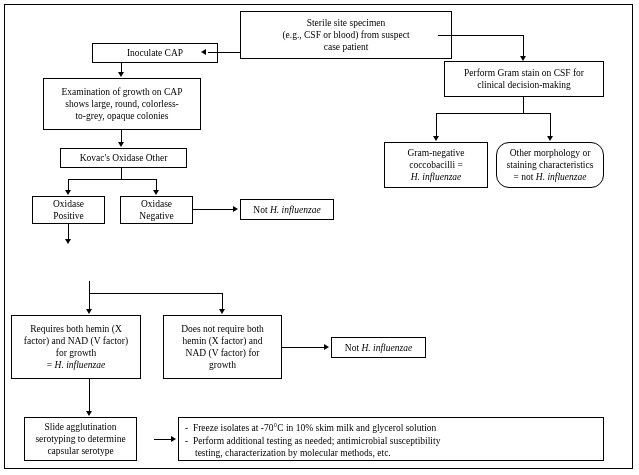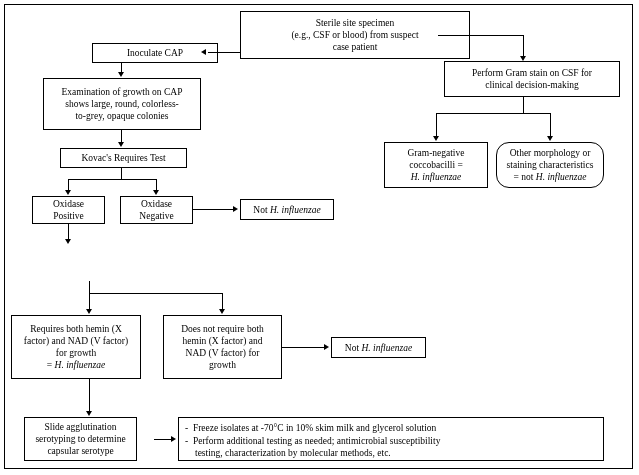--- a/index.html
+++ b/index.html
@@ -92,31 +92,31 @@
     border-right: 5px solid #000;
   }
   i.it { font-style: italic; }
 </style>
 </head>
 <body>
 
 <div id="canvas">
   <div class="frame"></div>
 
-  <div class="box" style="left:240px; top:11px; width:230px; height:48px;">
+  <div class="box" style="left:240px; top:11px; width:212px; height:48px;">
     <span class="txt">Sterile site specimen
 (e.g., CSF or blood) from suspect
 case patient</span>
   </div>
 
   <div class="box" style="left:75px; top:43px; width:126px; height:20px;margin-left:17px;">
     <span class="txt">Inoculate CAP</span>
   </div>
 
-  <div class="box" style="left:444px; top:61px; width:176px; height:36px;">
+  <div class="box" style="left:444px; top:61px; width:160px; height:36px;">
     <span class="txt">Perform Gram stain on CSF for
 clinical decision-making</span>
   </div>
 
   <div class="box" style="left:384px; top:142px; width:104px; height:46px;">
     <span class="txt">Gram-negative
 coccobacilli =
 <i class="it">H. influenzae</i></span>
   </div>
 
@@ -126,21 +126,21 @@
 to-grey, opaque colonies</span>
   </div>
 
   <div class="box" style="left:496px; top:142px; width:108px; height:46px;border-radius:13px;">
     <span class="txt">Other morphology or
 staining characteristics
 = not <i class="it">H. influenzae</i></span>
   </div>
 
   <div class="box" style="left:60px; top:148px; width:127px; height:20px;">
-    <span class="txt">Kovac's Requires Test</span>
+    <span class="txt">Kovac's Oxidase Other</span>
   </div>
 
   <div class="box" style="left:32px; top:196px; width:73px; height:28px;">
     <span class="txt">Oxidase
 Positive</span>
   </div>
 
   <div class="box" style="left:120px; top:196px; width:73px; height:28px;">
     <span class="txt">Oxidase
 Negative</span>

